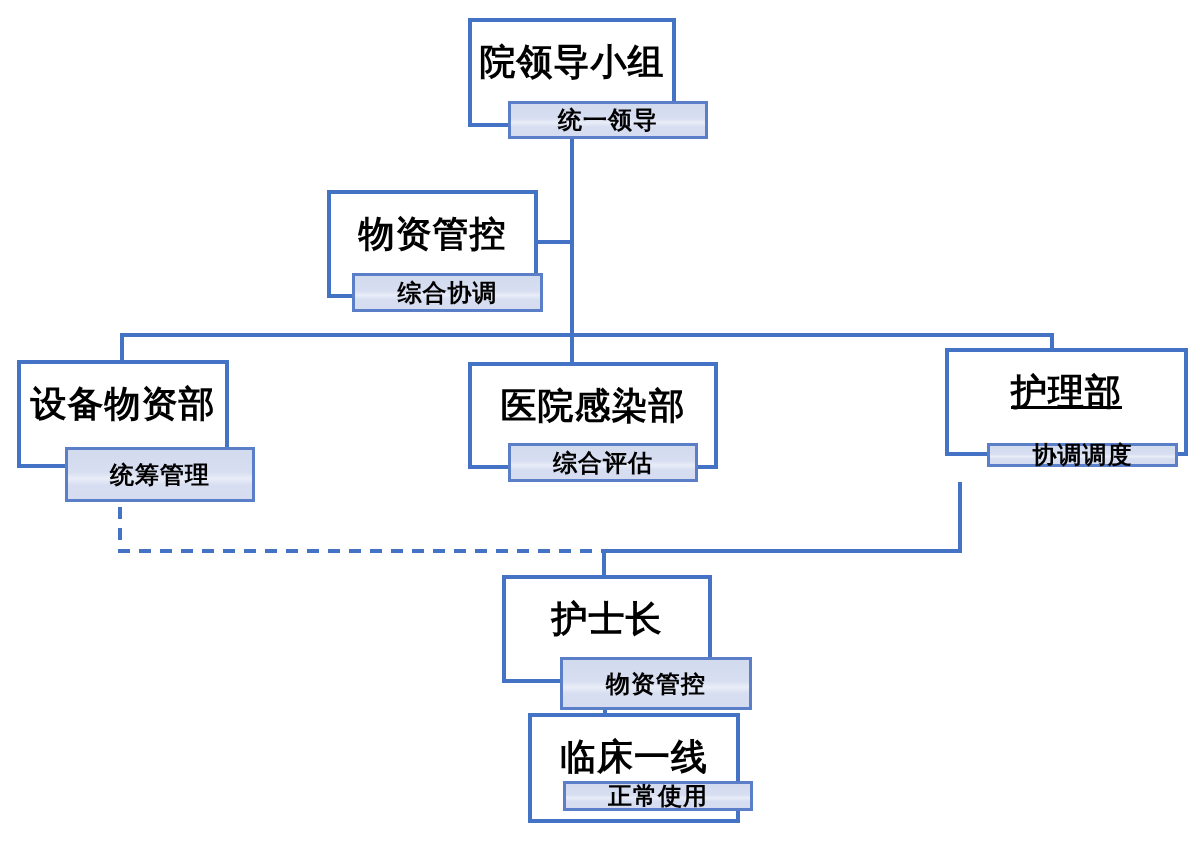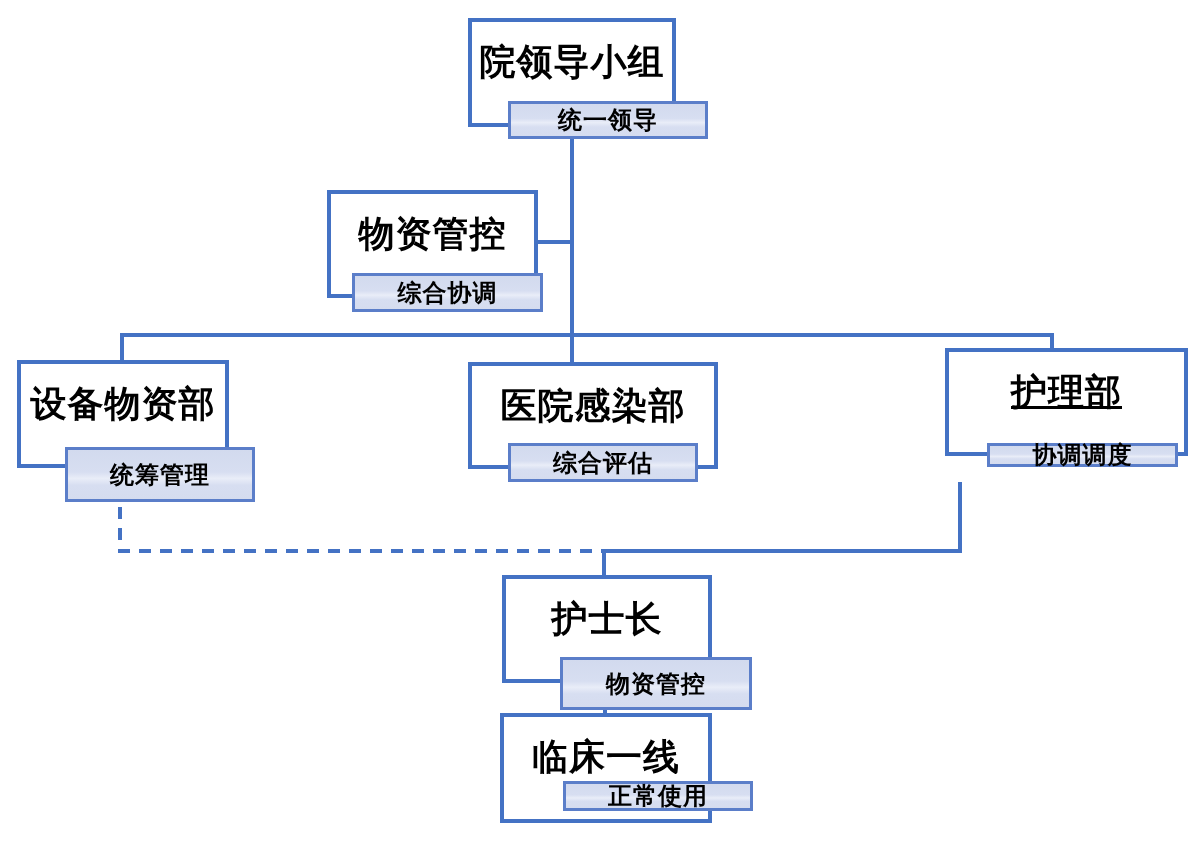--- a/index.html
+++ b/index.html
@@ -76,21 +76,21 @@
   .b-equipment{ left: 17px;  top: 360px; width: 212px; height: 108px; }
   .t-equipment{ left: 65px;  top: 447px; width: 190px; height: 55px; }
   .b-infection{ left: 468px; top: 362px; width: 250px; height: 107px; }
   .t-infection{ left: 508px; top: 443px; width: 190px; height: 39px; }
   .b-nursing  { left: 945px; top: 348px; width: 243px; height: 108px; text-decoration: underline; }
   .t-nursing  { left: 987px; top: 443px; width: 191px; height: 24px; }
   
   .b-head     { left: 502px; top: 575px; width: 210px; height: 108px; }
   .t-head     { left: 560px; top: 657px; width: 192px; height: 53px; }
   
-  .b-clinical { left: 500px; top: 713px; width: 212px; height: 110px; justify-content: center; }
+  .b-clinical { left: 528px; top: 713px; width: 212px; height: 110px; justify-content: center; }
   .t-clinical { left: 563px; top: 781px; width: 190px; height: 30px; }
   
   .e-leader-v      { left: 570px;  top: 139px; width: 4px;   height: 196px; }
   .e-special-h     { left: 538px;  top: 240px; width: 34px;  height: 4px; }
   .e-distribution  { left: 120px;  top: 333px; width: 934px; height: 4px; }
   .e-drop-left     { left: 120px;  top: 337px; width: 4px;   height: 25px; }
   .e-drop-mid      { left: 570px;  top: 337px; width: 4px;   height: 27px; }
   .e-drop-right    { left: 1050px; top: 337px; width: 4px;   height: 25px; }
   .e-dashed-v      { left: 118px;  top: 486px; height: 67px; }
   .e-dashed-h      { left: 118px;  top: 549px; width: 484px; }

